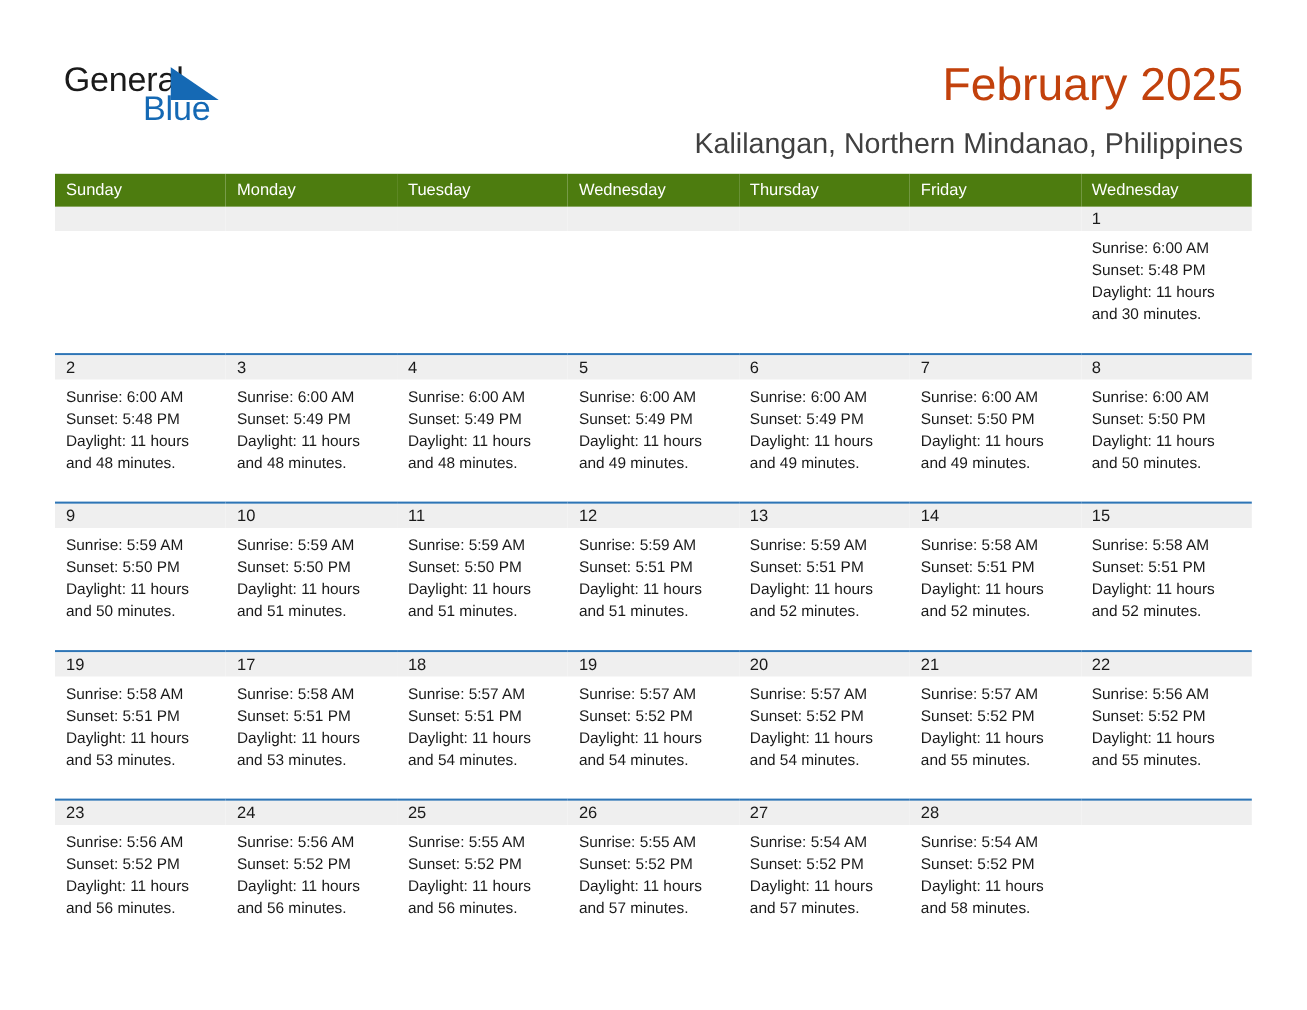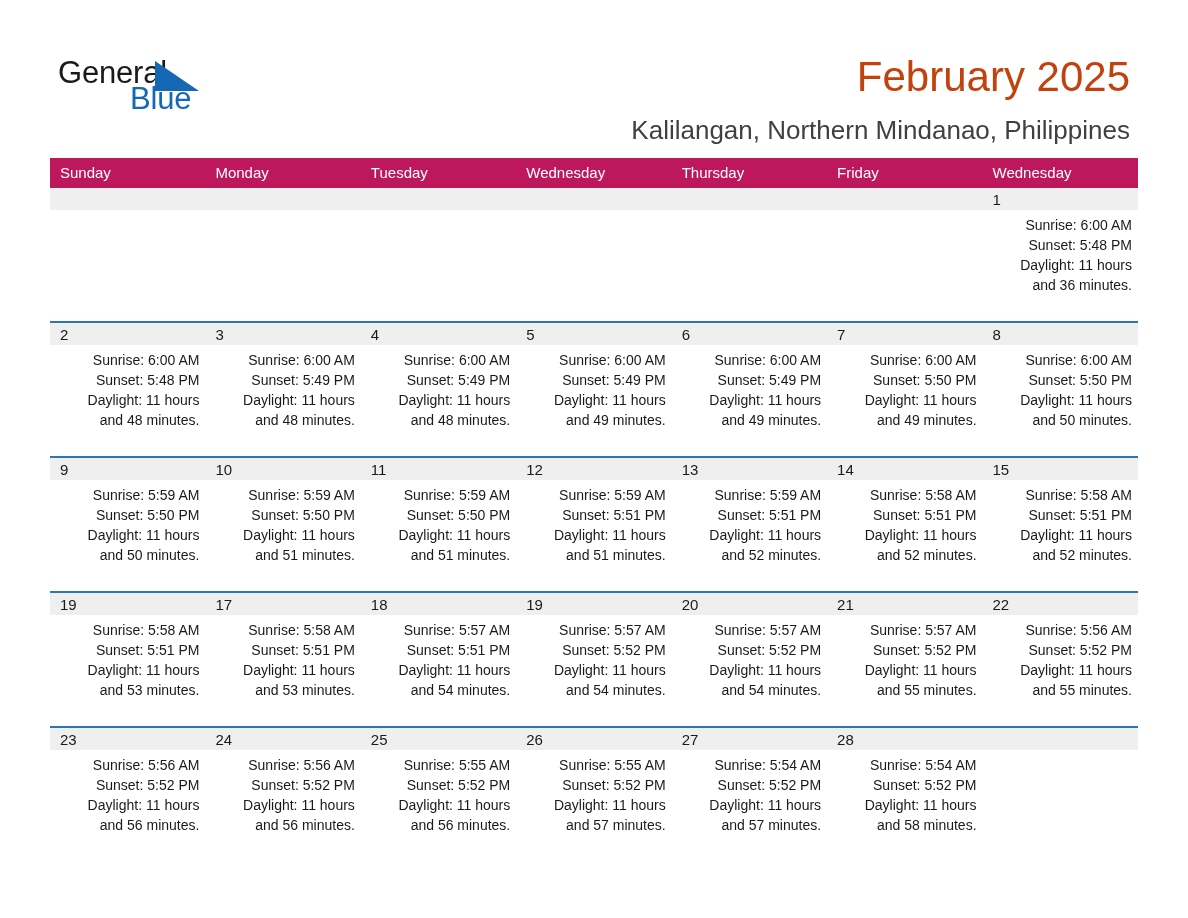--- a/index.html
+++ b/index.html
@@ -94,21 +94,21 @@
     position: absolute;
     left: 50px;
     top: 158px;
     width: 1088px;
     border-collapse: collapse;
     table-layout: fixed;
   }
   .calendar col { width: 155.43px; }
 
   .calendar thead th {
-    background: #be185d;
+    background: #4d7c0f;
     color: #ffffff;
     font-size: 15px;
     font-weight: normal;
     text-align: left;
     padding: 6px 0 7px 10px;
     height: 17px;
     vertical-align: middle;
     border: none;
   }
 
@@ -138,21 +138,20 @@
     color: #1a1a1a;
   }
   .cell-empty .daynum-strip {
     background: #efefef;
   }
   .cell-body {
     padding: 5px 6px 0 10px;
     font-size: 14px;
     line-height: 20px;
     color: #1a1a1a;
-    text-align: right;
   }
   .cell-body div { white-space: nowrap; }
 </style>
 </head>
 <body>
 
 <div class="page">
 
   <div class="header">
 
@@ -260,21 +259,21 @@
               </div>
             </div>
           </td>
           <td>
             <div class="cell-inner">
               <div class="daynum-strip">1</div>
               <div class="cell-body">
                 <div>Sunrise: 6:00 AM</div>
                 <div>Sunset: 5:48 PM</div>
                 <div>Daylight: 11 hours</div>
-                <div>and 36 minutes.</div>
+                <div>and 30 minutes.</div>
               </div>
             </div>
           </td>
         </tr>
         <tr class="week-row">
           <td>
             <div class="cell-inner">
               <div class="daynum-strip">2</div>
               <div class="cell-body">
                 <div>Sunrise: 6:00 AM</div>

